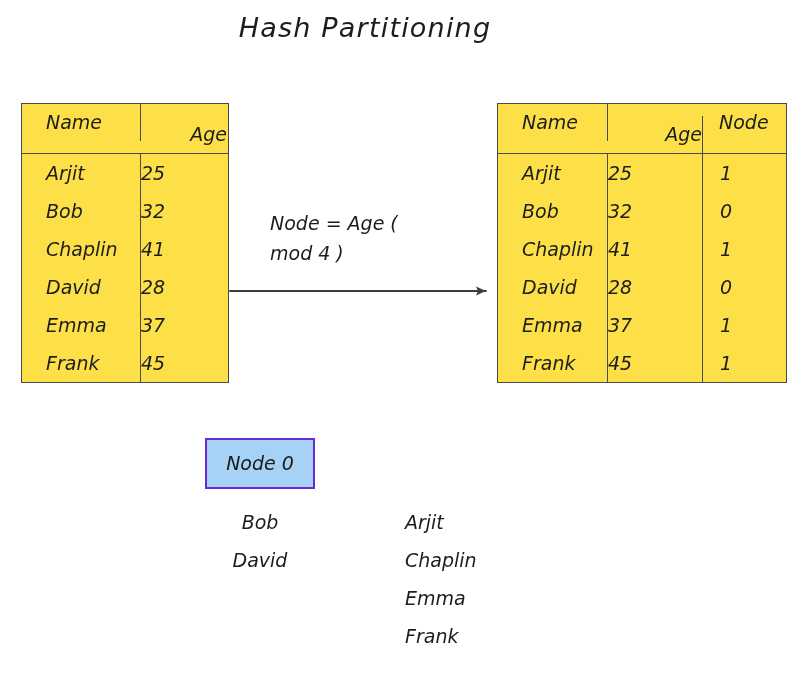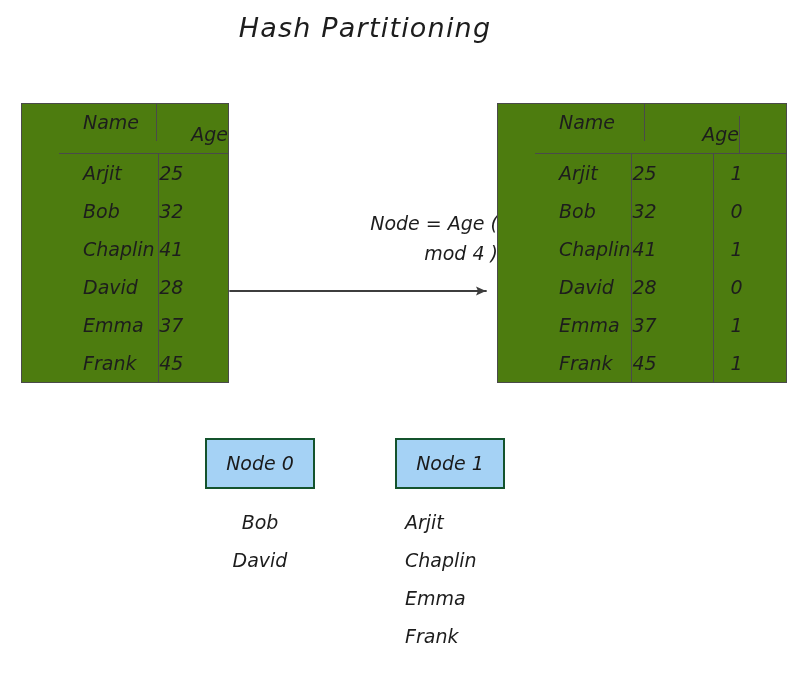--- a/index.html
+++ b/index.html
@@ -32,23 +32,22 @@
     letter-spacing: 1.2px;
     color: #1d1d1d;
     font-style: italic;
     font-weight: 400;
   }
 
   
   .data-table {
     position: absolute;
     border: 1.6px solid #4a4a4a;
-    background: #4d7c0f;
-    box-sizing: border-box;
-    padding-left: 37px;
+    background: #fde047;
+    box-sizing: border-box;
   }
   .data-table .trow {
     display: flex;
     box-sizing: border-box;
   }
   .data-table .trow.header-row {
     border-bottom: 1.6px solid #4a4a4a;
   }
   .data-table .tcell {
     box-sizing: border-box;
@@ -89,45 +88,44 @@
     top: 103px;
     width: 290px;
   }
   #result-table .col-name { width: 110px; }
   #result-table .col-age  { width: 95px;  }
   #result-table .col-node { width: 82px;  }
 
   
   #transform-formula {
     position: absolute;
-    left: 278px;
+    left: 270px;
     top: 208px;
     width: 220px;
     font-size: 19px;
     font-style: italic;
     line-height: 30px;
     color: #1d1d1d;
     white-space: pre-line;
-    text-align: right;
   }
   #transform-arrow {
     position: absolute;
     left: 228px;
     top: 276px;
     width: 270px;
     height: 30px;
   }
 
   
   .node-box {
     position: absolute;
     width: 110px;
     height: 51px;
     background: #a5d2f5;
-    border: 2px solid #14532d;
+    border: 2px solid #6d28d9;
     box-sizing: border-box;
     text-align: center;
     line-height: 47px;
     font-size: 19px;
     font-style: italic;
     color: #1a1a1a;
   }
   #node-0-box { left: 205px; top: 438px; }
   #node-1-box { left: 395px; top: 438px; }
 
@@ -195,20 +193,21 @@
 
   <svg id="transform-arrow" viewBox="0 0 270 30" xmlns="http://www.w3.org/2000/svg">
     <line x1="2" y1="15" x2="258" y2="15" stroke="#3d3d3d" stroke-width="1.8" stroke-linecap="round"></line>
     <path d="M258 15 L248 10.5 L250 15 L248 19.5 Z" fill="#3d3d3d"></path>
   </svg>
 
   <div class="data-table" id="result-table">
     <div class="trow header-row">
       <div class="tcell divider col-name head-name">Name</div>
       <div class="tcell divider col-age head-age">Age</div>
+      <div class="tcell col-node head-node">Node</div>
     </div>
     <div class="trow">
       <div class="tcell divider col-name cell-name">Arjit</div>
       <div class="tcell divider col-age cell-age">25</div>
       <div class="tcell col-node cell-node">1</div>
     </div>
     <div class="trow">
       <div class="tcell divider col-name cell-name">Bob</div>
       <div class="tcell divider col-age cell-age">32</div>
       <div class="tcell col-node cell-node">0</div>
@@ -234,21 +233,20 @@
       <div class="tcell col-node cell-node">1</div>
     </div>
   </div>
 
   <div class="node-box" id="node-0-box">Node 0</div>
   <div class="node-members" id="node-0-members">
     <span class="member-item">Bob</span>
     <span class="member-item">David</span>
   </div>
 
-  <div class="node-box" id="node-1-box">Node 1</div>
   <div class="node-members" id="node-1-members">
     <span class="member-item">Arjit</span>
     <span class="member-item">Chaplin</span>
     <span class="member-item">Emma</span>
     <span class="member-item">Frank</span>
   </div>
 
 </div>
 
 </body></html>

